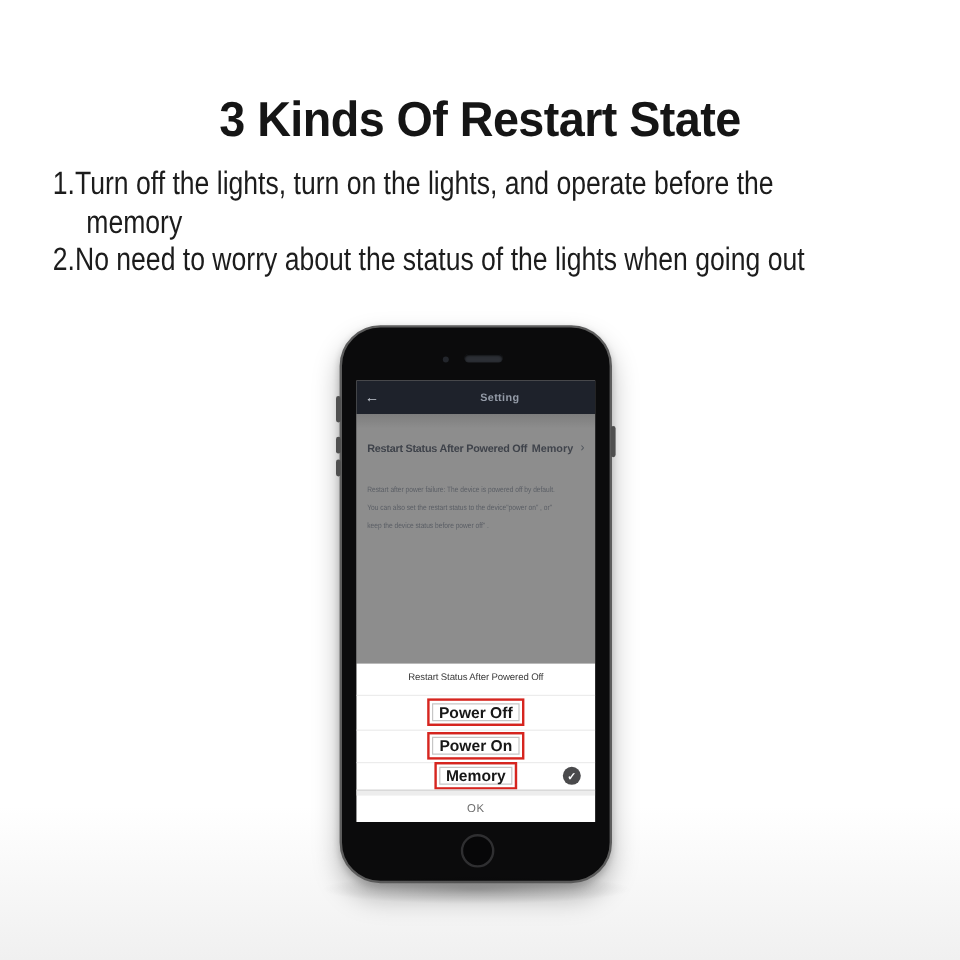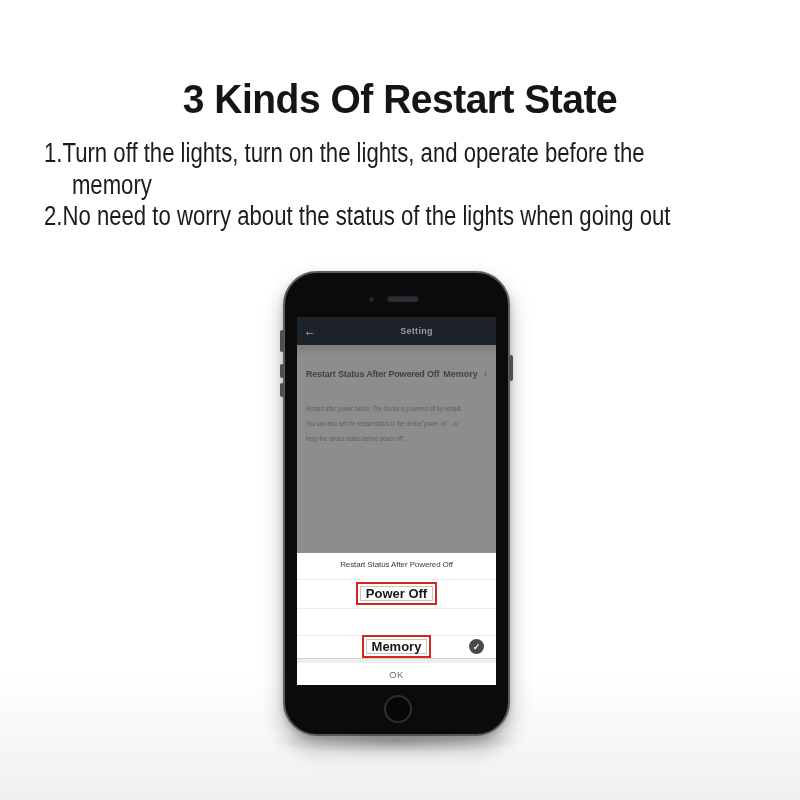--- a/index.html
+++ b/index.html
@@ -177,20 +177,23 @@
 
     <div class="sheet">
       <div class="sheet-title">Restart Status After Powered Off</div>
       <div class="sheet-divider d1"></div>
       <div class="sheet-divider d2"></div>
       <div class="sheet-divider d3"></div>
 
       <div class="opt-row r1">
         <span class="opt-box">Power Off</span>
       </div>
+      <div class="opt-row r2">
+        <span class="opt-box">Power On</span>
+      </div>
       <div class="opt-row r3">
         <span class="opt-box">Memory</span>
         <span class="check-circle">✓</span>
       </div>
 
       <div class="thick-sep"></div>
       <div class="ok-row">OK</div>
     </div>
 
   </div>

